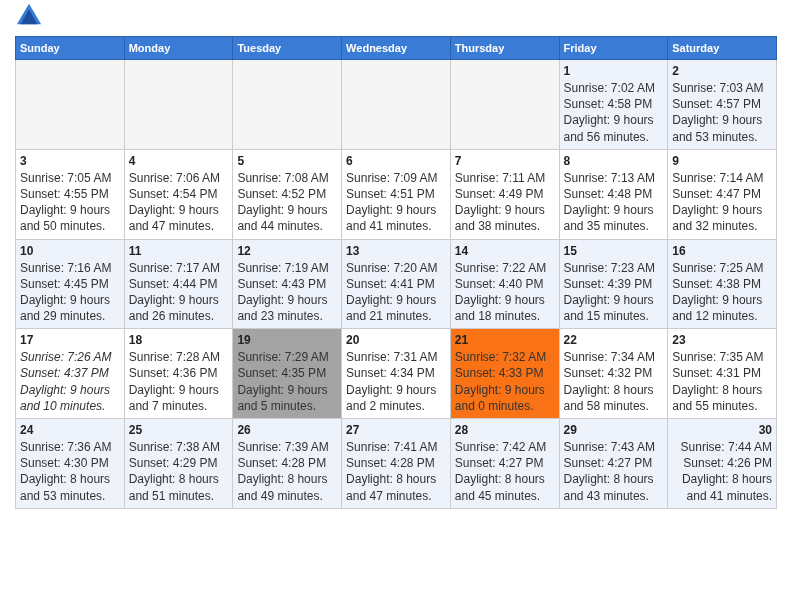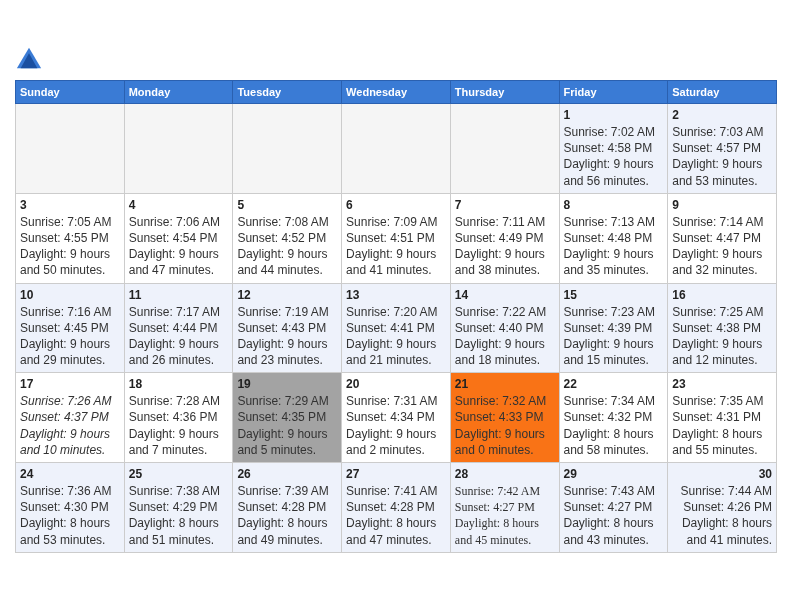--- a/index.html
+++ b/index.html
@@ -6,22 +6,21 @@
     body {
       font-family: Arial, sans-serif;
       background: #fff;
       width: 792px;
       height: 612px;
       overflow: hidden;
     }
     .page {
       width: 792px;
       height: 505px;
-      padding: 12px 15px;
-      margin-top: 32px;
+      padding: 0 15px;
     }
     .header {
       display: flex;
       justify-content: space-between;
       align-items: flex-start;
       margin-bottom: 8px;
     }
     .logo {
       display: flex;
       align-items: center;
@@ -322,21 +321,21 @@
           </td>
           <td style="background: rgb(238, 242, 251);">
             <span class="day-num">27</span>
             <div class="day-info" style="white-space: pre-line;">Sunrise: 7:41 AM
 Sunset: 4:28 PM
 Daylight: 8 hours
 and 47 minutes.</div>
           </td>
           <td style="background: rgb(238, 242, 251);">
             <span class="day-num">28</span>
-            <div class="day-info" style="white-space: pre-line; font-family: Liberation Serif, serif;">Sunrise: 7:42 AM
+            <div class="day-info" style="white-space: pre-line;">Sunrise: 7:42 AM
 Sunset: 4:27 PM
 Daylight: 8 hours
 and 45 minutes.</div>
           </td>
           <td style="background: rgb(238, 242, 251);">
             <span class="day-num">29</span>
             <div class="day-info" style="white-space: pre-line;">Sunrise: 7:43 AM
 Sunset: 4:27 PM
 Daylight: 8 hours
 and 43 minutes.</div>

